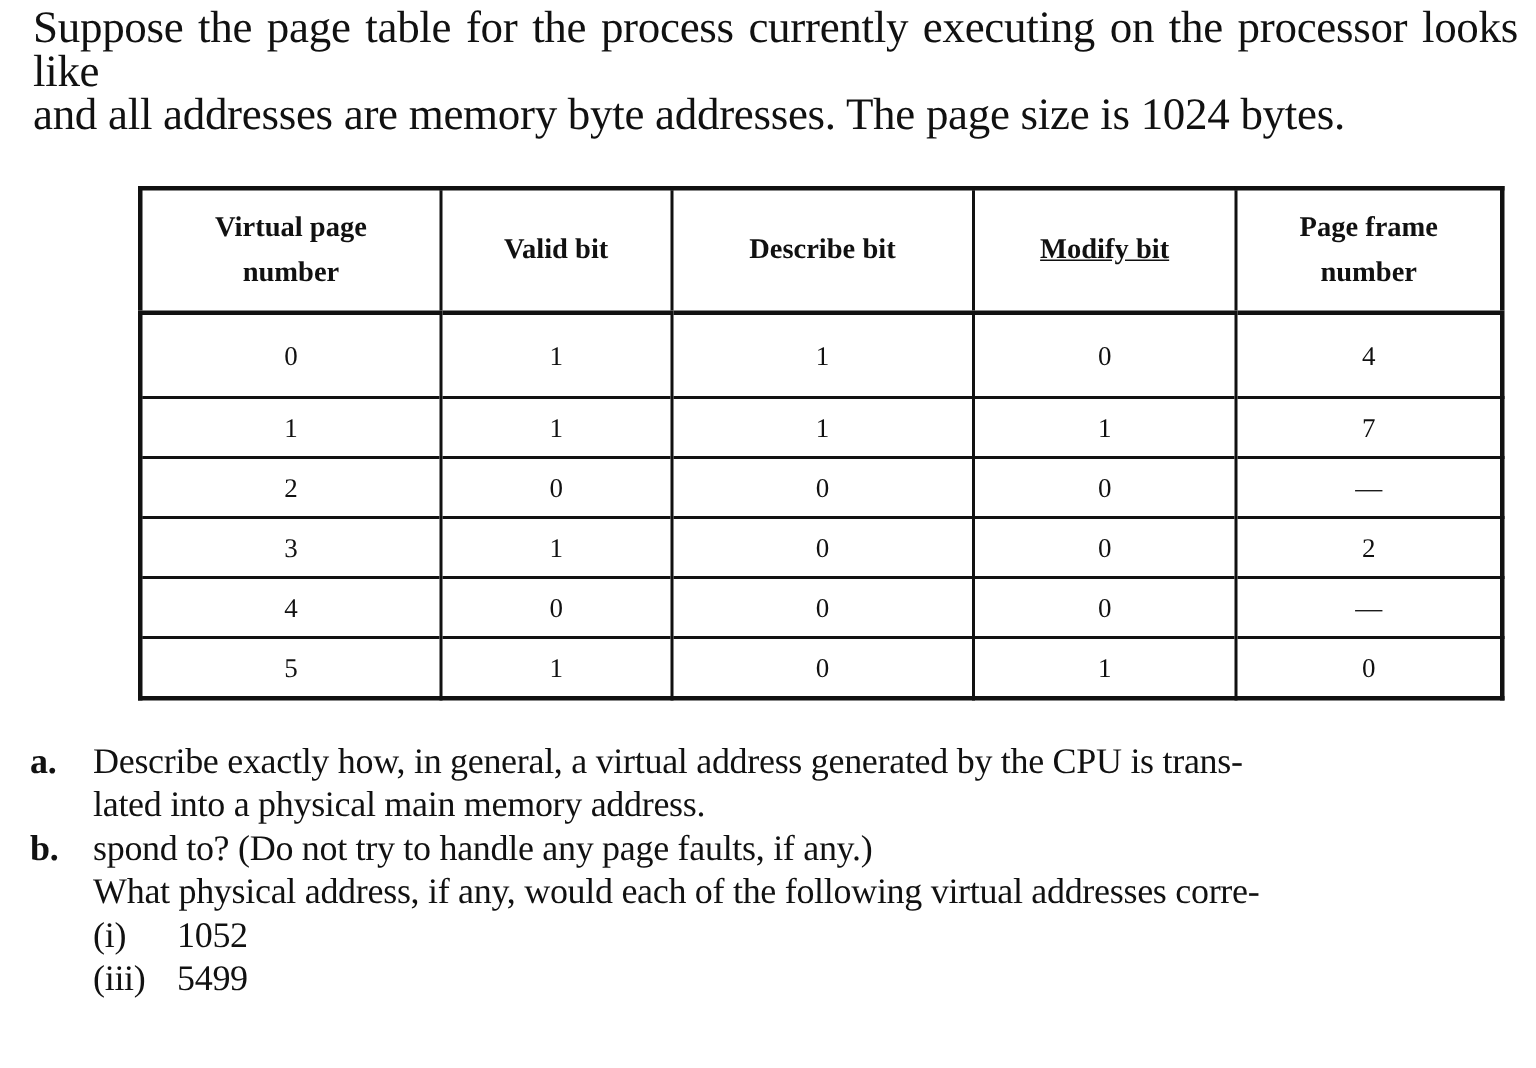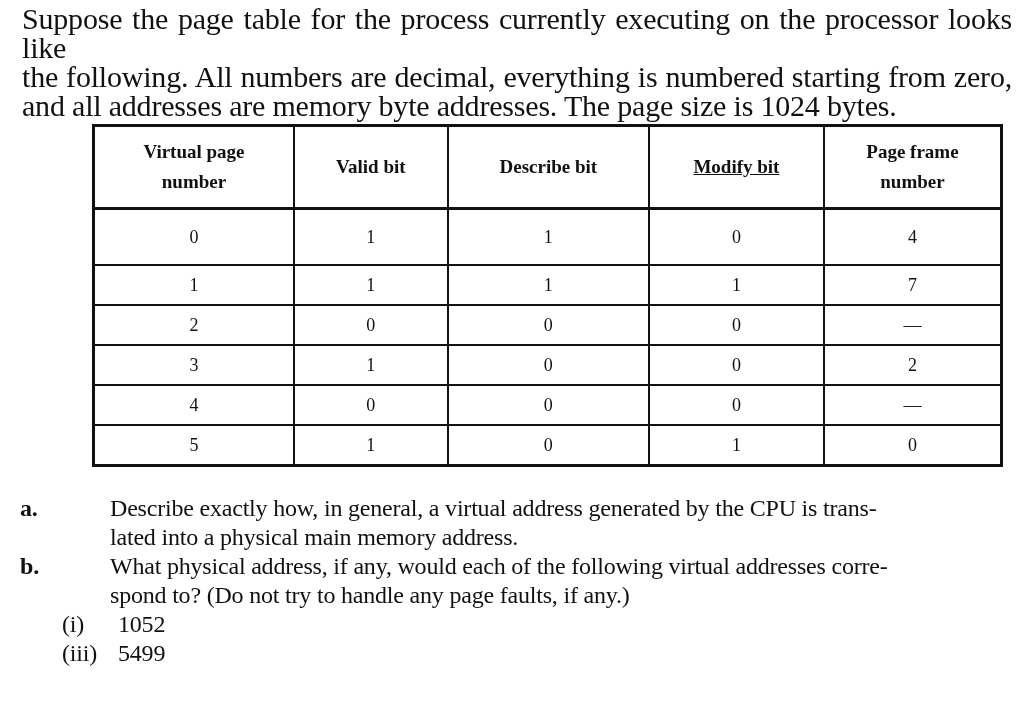--- a/index.html
+++ b/index.html
@@ -31,32 +31,31 @@
   table.pt td { border-top: 2px solid #111; height: 36px; }
   table.pt tr.first td { height: 52px; border-top: none; }
   .col0 { width: 112px; } .col1 { width: 84px; } .col2 { width: 113px; }
   .col3 { width: 97px; text-decoration: underline; } .col4 { width: 98px; }
   .qs {
     position: absolute; left: 20px; top: 494px; width: 990px;
     font-size: 24px; line-height: 29px; letter-spacing: -0.2px;
   }
   .q { display: flex; }
   .q .lab { width: 42px; flex: none; font-weight: bold; }
-  .q .txt { flex: 1; text-align: justify; margin-left: 48px; }
+  .q .txt { flex: 1; text-align: justify; }
   .q .txt .ln { display:block; }
   .subs { margin-left: 42px; }
   .sub { display: flex; }
   .sub .rn { width: 56px; }
 </style>
 </head>
 <body>
 
 <div class="intro">
   <span style="text-align-last:justify">Suppose the page table for the process currently executing on the processor looks like</span>
-  <span style="text-align-last:justify">the following. All numbers are decimal, everything is numbered starting from zero,</span>
   <span class="last">and all addresses are memory byte addresses. The page size is 1024 bytes.</span>
 </div>
 
 <table class="pt">
   <thead>
     <tr>
       <th class="col0"><span class="top">Virtual page</span><span>number</span></th>
       <th class="col1"><span class="top"></span><span>Valid bit</span></th>
       <th class="col2"><span class="top"></span><span>Describe bit</span></th>
       <th class="col3"><span class="top"></span><span>Modify bit</span></th>
@@ -113,22 +112,22 @@
   <div class="q">
     <span class="lab">a.</span>
     <span class="txt">
       <span class="ln">Describe exactly how, in general, a virtual address generated by the CPU is trans-</span>
       <span class="ln">lated into a physical main memory address.</span>
     </span>
   </div>
   <div class="q">
     <span class="lab">b.</span>
     <span class="txt">
+      <span class="ln">spond to? (Do not try to handle any page faults, if any.)</span>
       <span class="ln">What physical address, if any, would each of the following virtual addresses corre-</span>
-      <span class="ln">spond to? (Do not try to handle any page faults, if any.)</span>
     </span>
   </div>
   <div class="subs">
     <div class="sub">
         <span class="rn">(i)</span>
         <span>1052</span>
       </div>
     <div class="sub">
         <span class="rn">(iii)</span>
         <span>5499</span>

